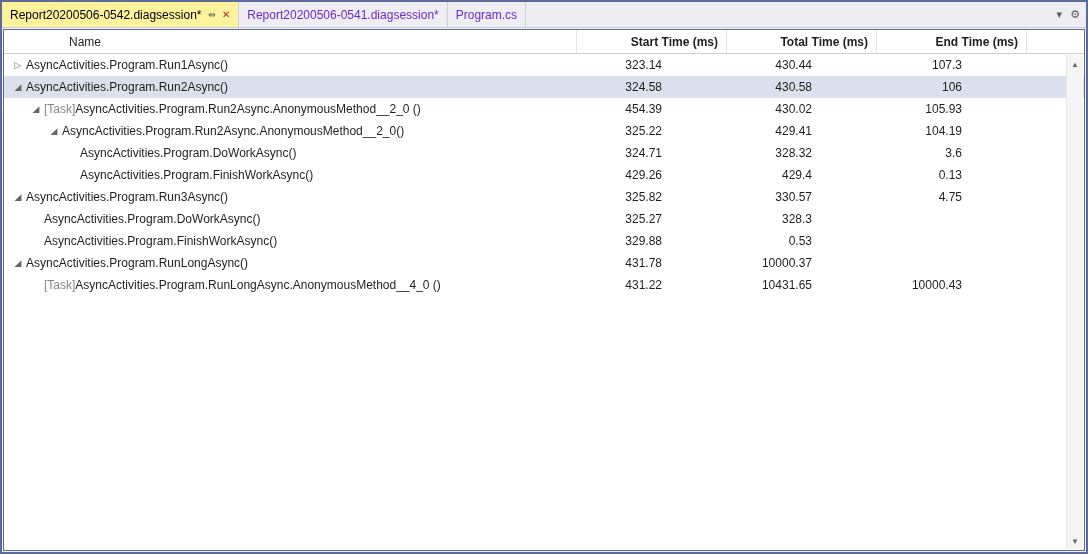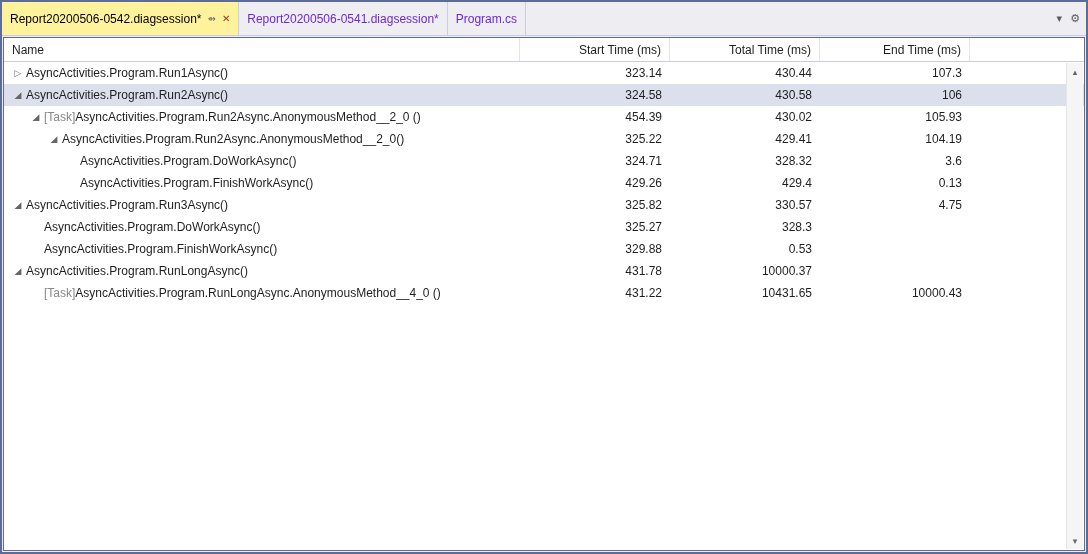--- a/index.html
+++ b/index.html
@@ -16,21 +16,21 @@
     width: 100%;
     height: 100%;
     background: #eeeef2;
     display: flex;
     flex-direction: column;
   }
   .tabstrip {
     display: flex;
     align-items: stretch;
     background: #eeeef2;
-    height: 34px;
+    height: 26px;
     border-bottom: 1px solid #cccedb;
   }
   .tab {
     display: flex;
     align-items: center;
     padding: 0 8px;
     font-size: 12px;
     color: #6d28d9;
     background: #eeeef2;
     border-right: 1px solid #cccedb;
@@ -66,29 +66,30 @@
     border: 1px solid #5d6b99;
     overflow: hidden;
     position: relative;
   }
   .grid-header {
     display: flex;
     height: 24px;
     border-bottom: 1px solid #cccedb;
     background: #fff;
     color: #1e1e1e;
+    justify-content: center;
   }
   .col {
     display: flex;
     align-items: center;
     padding: 0 8px;
     border-right: 1px solid #e5e5e5;
   }
   .col.name { flex: 0 0 516px; }
-  .col.num { flex: 0 0 150px; justify-content: flex-end; }
+  .col.num { flex: 0 0 150px; justify-content: flex-end; font-weight: bold; }
   .grid-body {
     overflow-y: auto;
     height: calc(100% - 24px);
   }
   .row {
     display: flex;
     height: 22px;
     align-items: center;
     color: #1e1e1e;
   }

